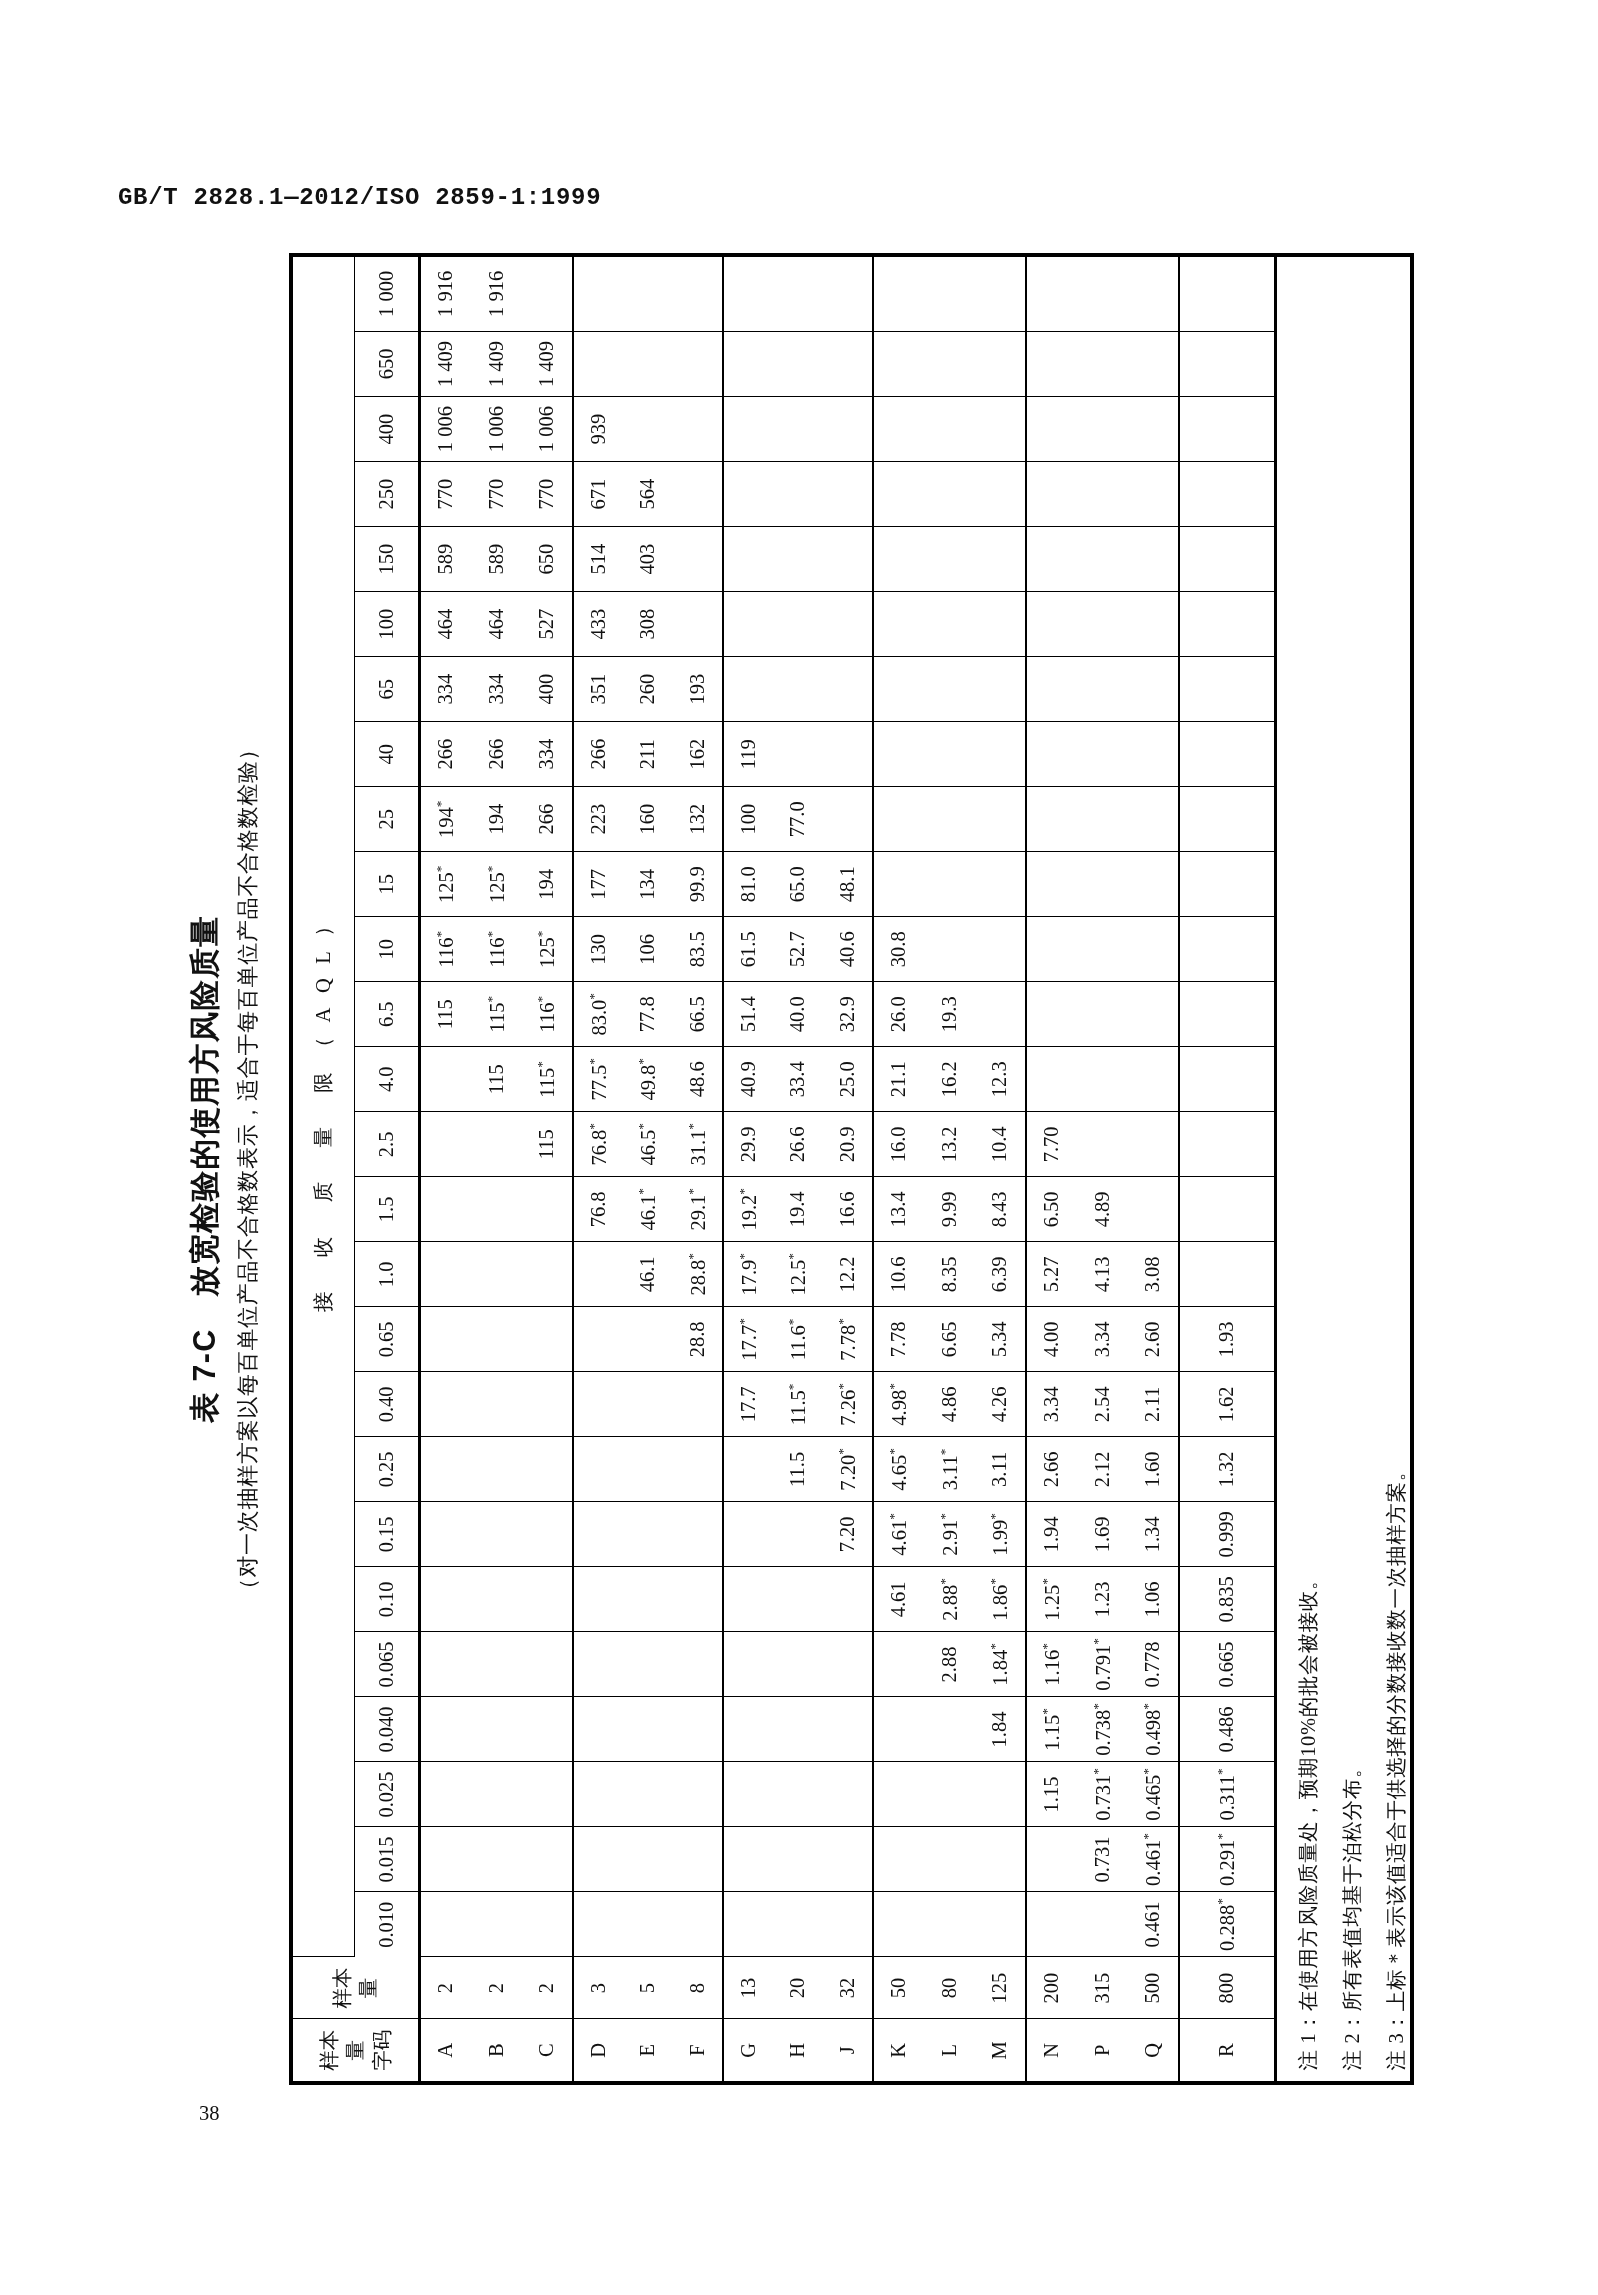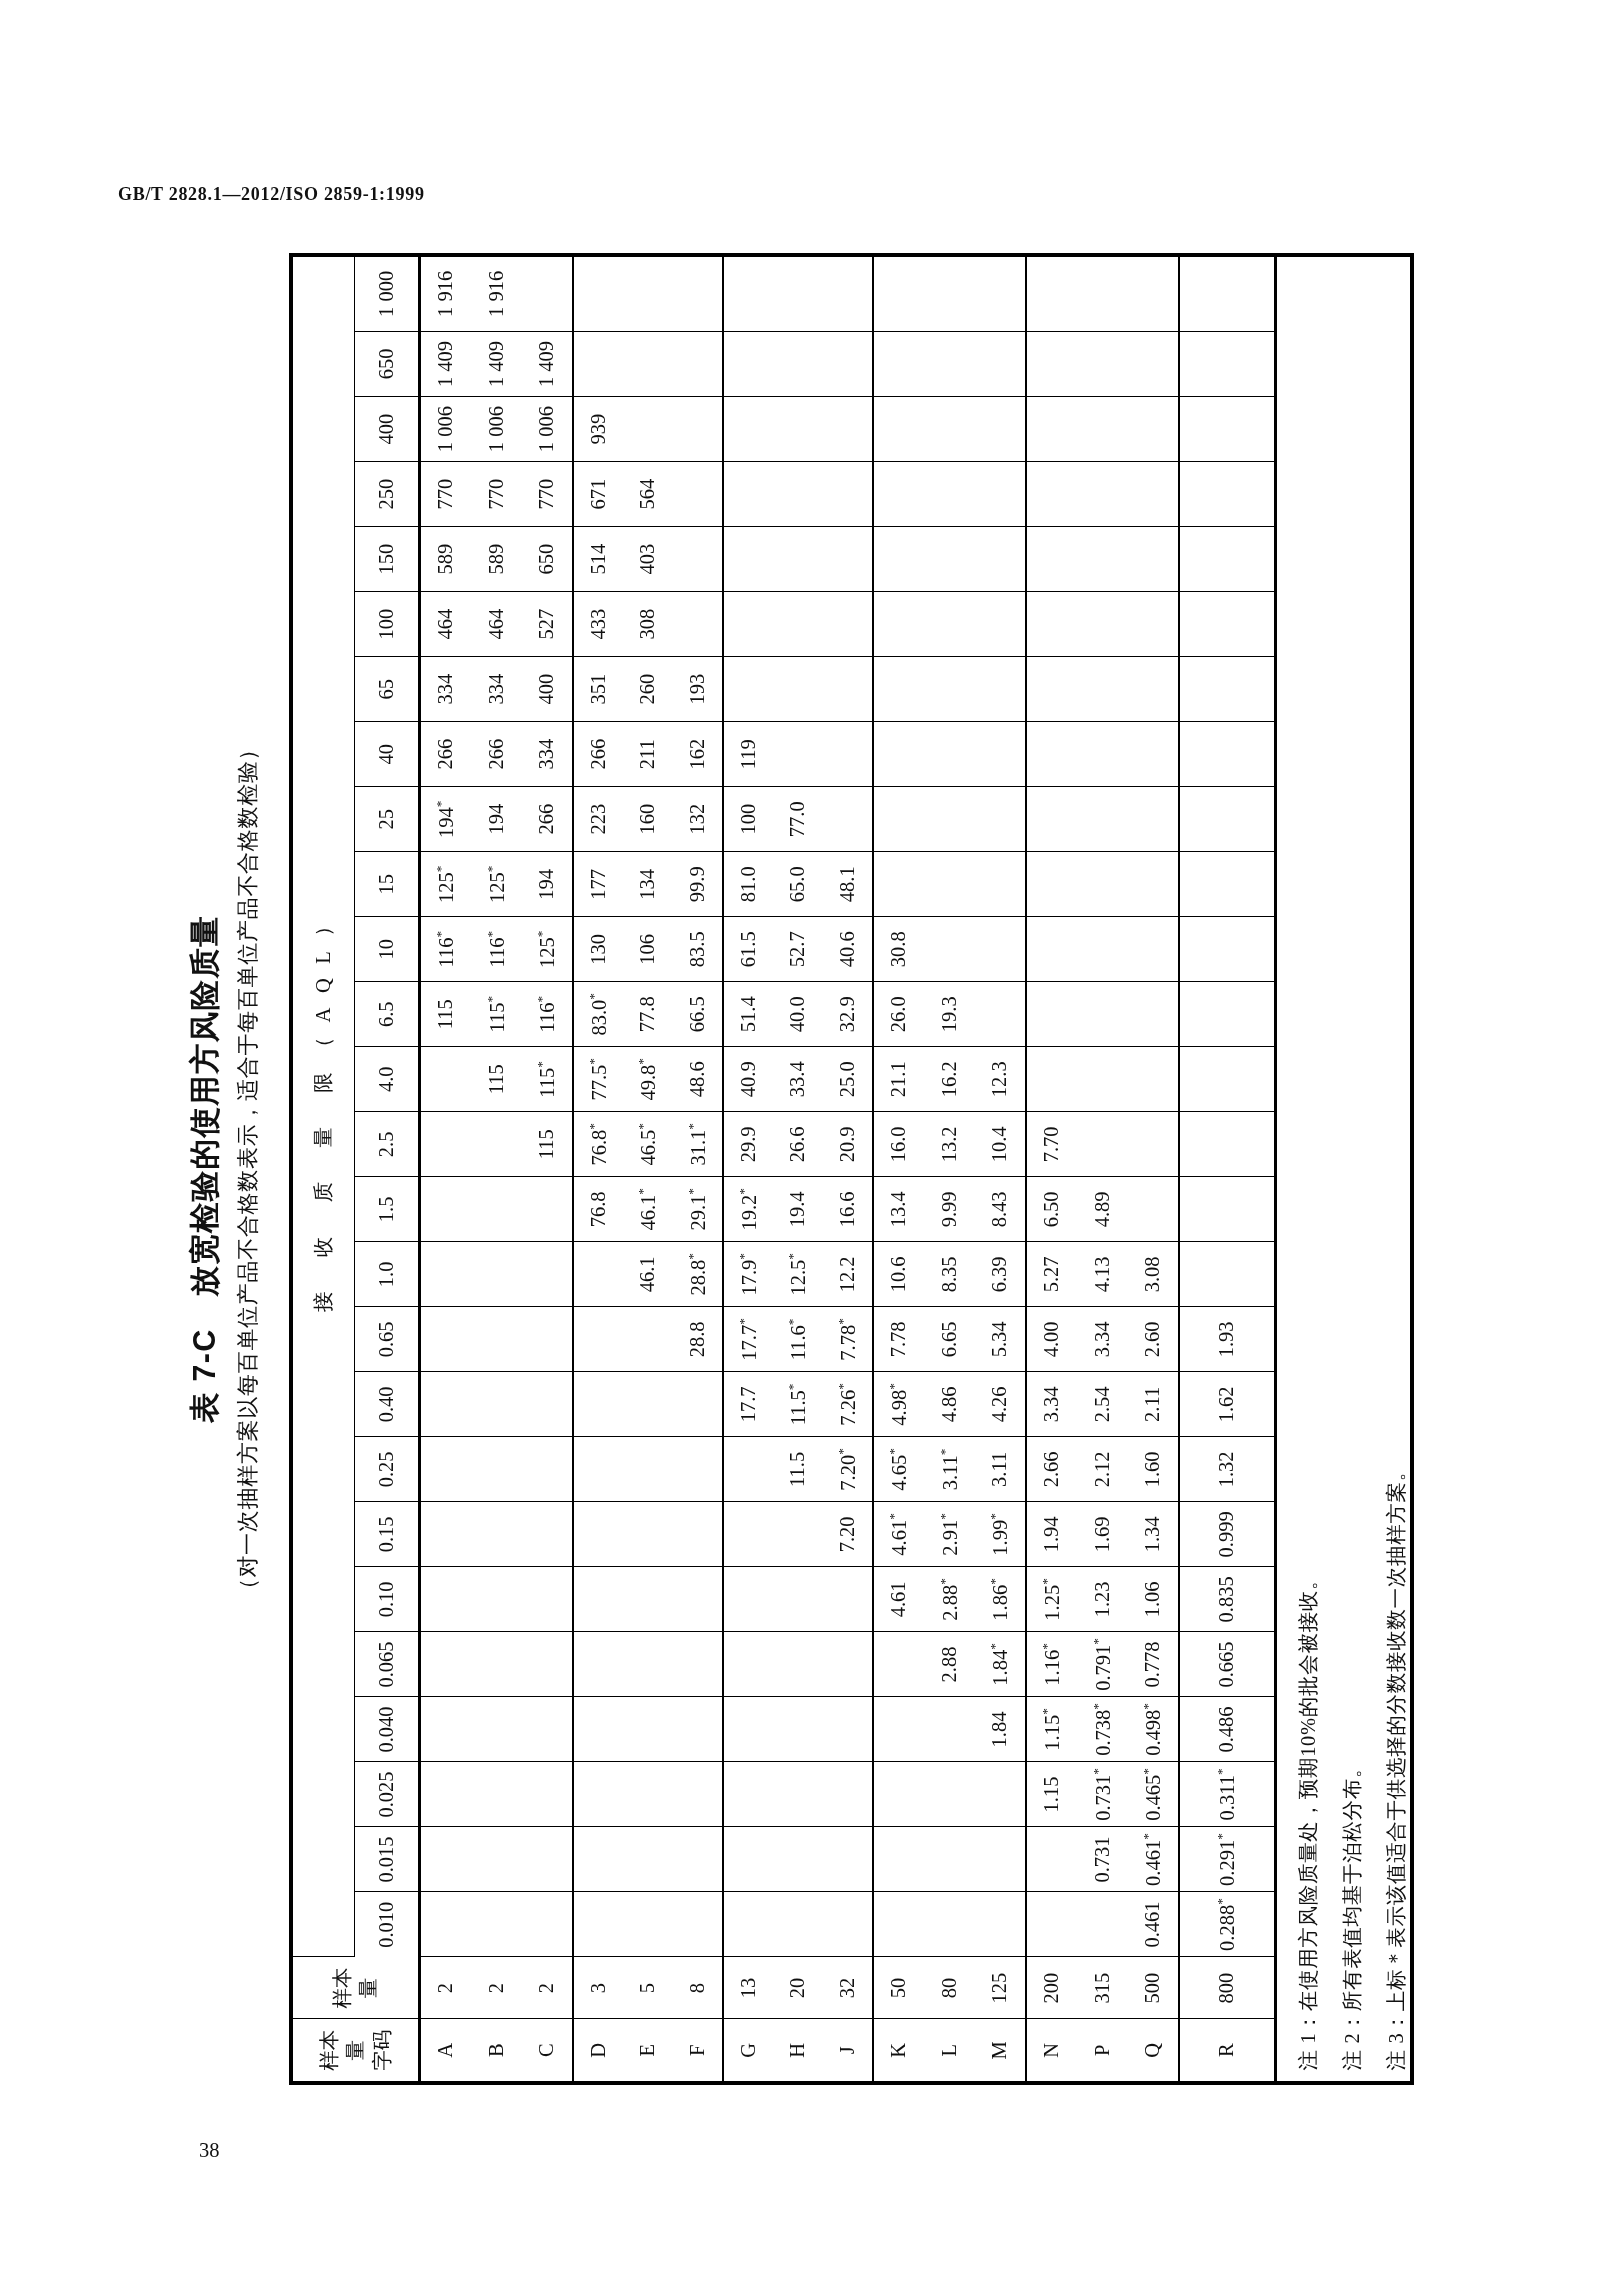--- a/index.html
+++ b/index.html
@@ -2,24 +2,24 @@
 <html style="font-size:10.6px"><head>
 <meta charset="utf-8">
 <style>
   html,body { margin:0; padding:0; background:#888; }
   #page {
     position:relative; width:1598px; height:2295px; background:#ffffff;
     overflow:hidden; font-family:"Liberation Serif", serif; color:#111;
   }
   
   .doc-header {
-    position:absolute; left:118px; top:184px; font-size:18px; font-weight:bold;
-    font-family:Liberation Serif, serif; letter-spacing:0.7px; white-space:nowrap;
+    position:absolute; left:118px; top:184px; font-size:24px; font-weight:bold;
+    font-family:Liberation Mono, monospace; letter-spacing:0.7px; white-space:nowrap;
   }
-  .page-num { position:absolute; left:199px; top:2102px; font-size:20.5px;margin-top:37px; }
+  .page-num { position:absolute; left:199px; top:2102px; font-size:20.5px; }
 
   
   .rot {
     position:absolute; left:172px; top:2085px; width:1832px; height:1243px;
     transform:rotate(-90deg); transform-origin:0 0;
   }
   .fig-title {
     margin-top:13.3px; text-align:center; font-size:30.5px; font-weight:bold;
     line-height:38px; font-family:"Liberation Sans", sans-serif; letter-spacing:1.3px;
   }

